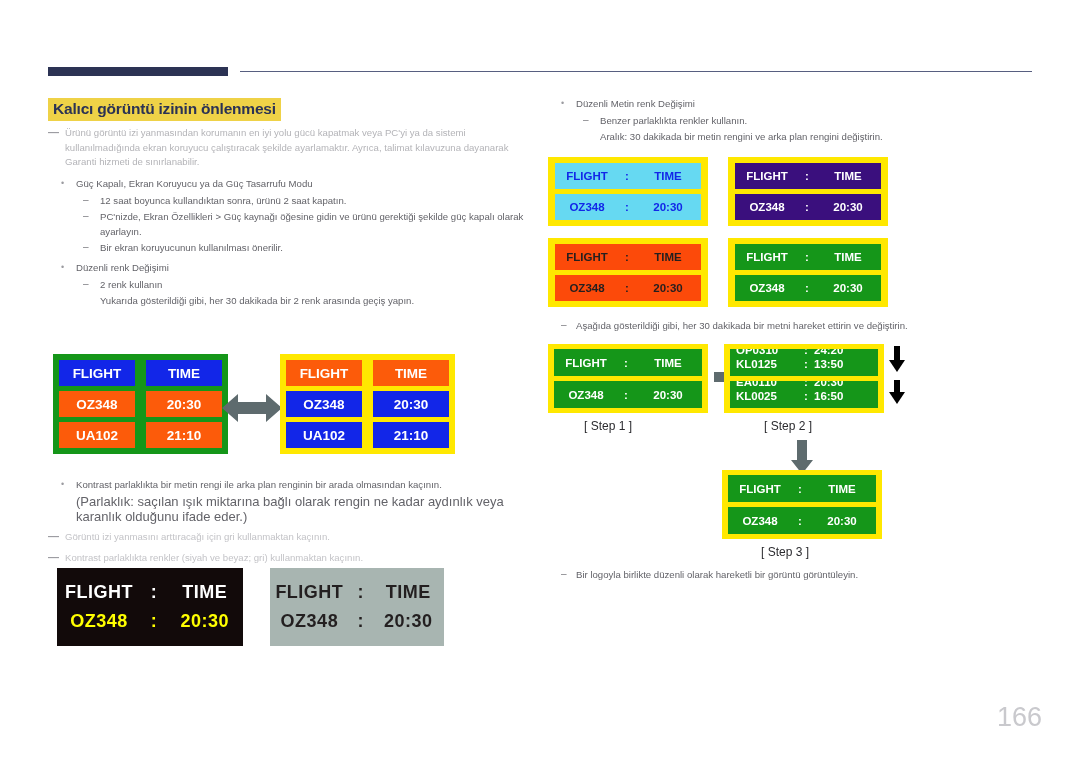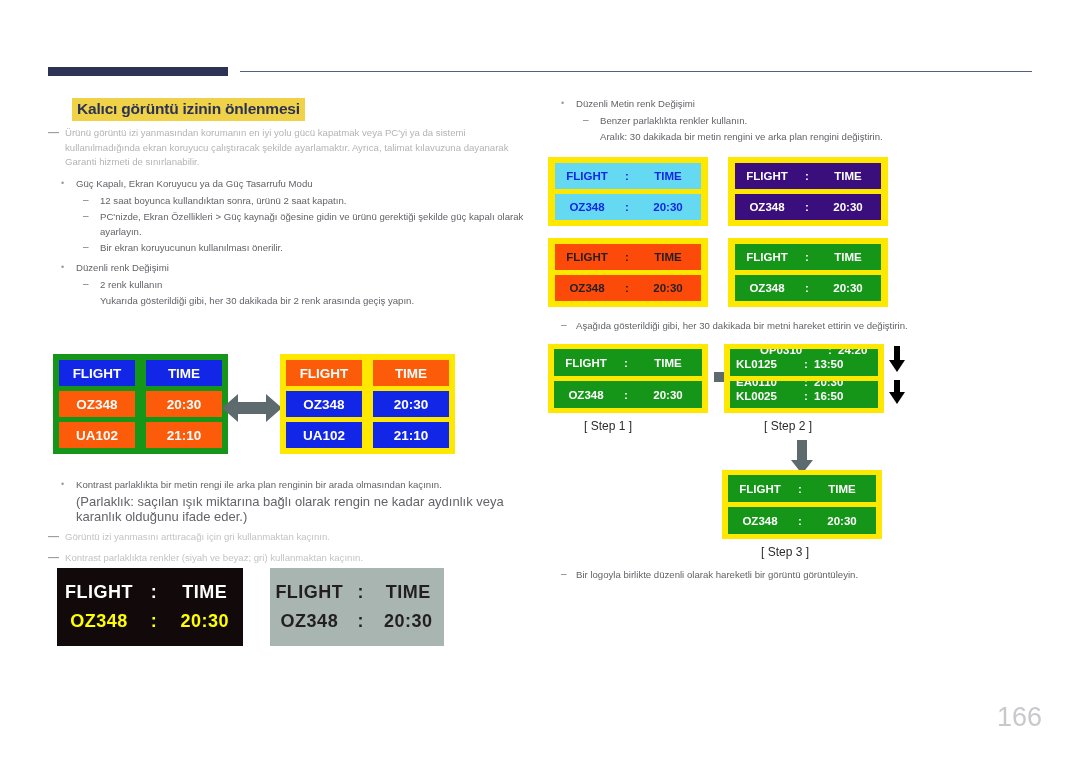--- a/index.html
+++ b/index.html
@@ -39,21 +39,20 @@
     position: absolute;
     left: 48px;
     top: 98px;
     font-size: 15.5px;
     font-weight: bold;
     color: #2b3254;
     background: #efd247;
     padding: 2px 5px 3px 5px;
     letter-spacing: -0.2px;
     white-space: nowrap;
-    margin-left: 24px;
   }
 
   
   .col-left {
     position: absolute;
     left: 48px;
     top: 126px;
     width: 492px;
   }
   .col-right {
@@ -496,21 +495,21 @@
     </div>
   </div>
   <div class="step-cap" style="left:36px; top:101px;">[ Step 1 ]</div>
 
   <svg viewBox="0 0 34 22" style="position:absolute; left:166px; top:48px; width:34px; height:22px;">
     <polygon points="0,6 20,6 20,0 34,11 20,22 20,16 0,16" fill="#5e6b6e"></polygon>
   </svg>
 
   <div class="scroll-box" style="left:176px; top:26px; width:160px; height:69px;">
     <div class="scroll-pane">
-      <div class="srow" style="top:-5px;margin-left:24px;">
+      <div class="srow" style="top:-5px;">
         <span class="a">OP0310</span>
         <span class="b">:</span>
         <span class="c">24:20</span>
       </div>
       <div class="srow" style="top:9px;">
         <span class="a">KL0125</span>
         <span class="b">:</span>
         <span class="c">13:50</span>
       </div>
     </div>

